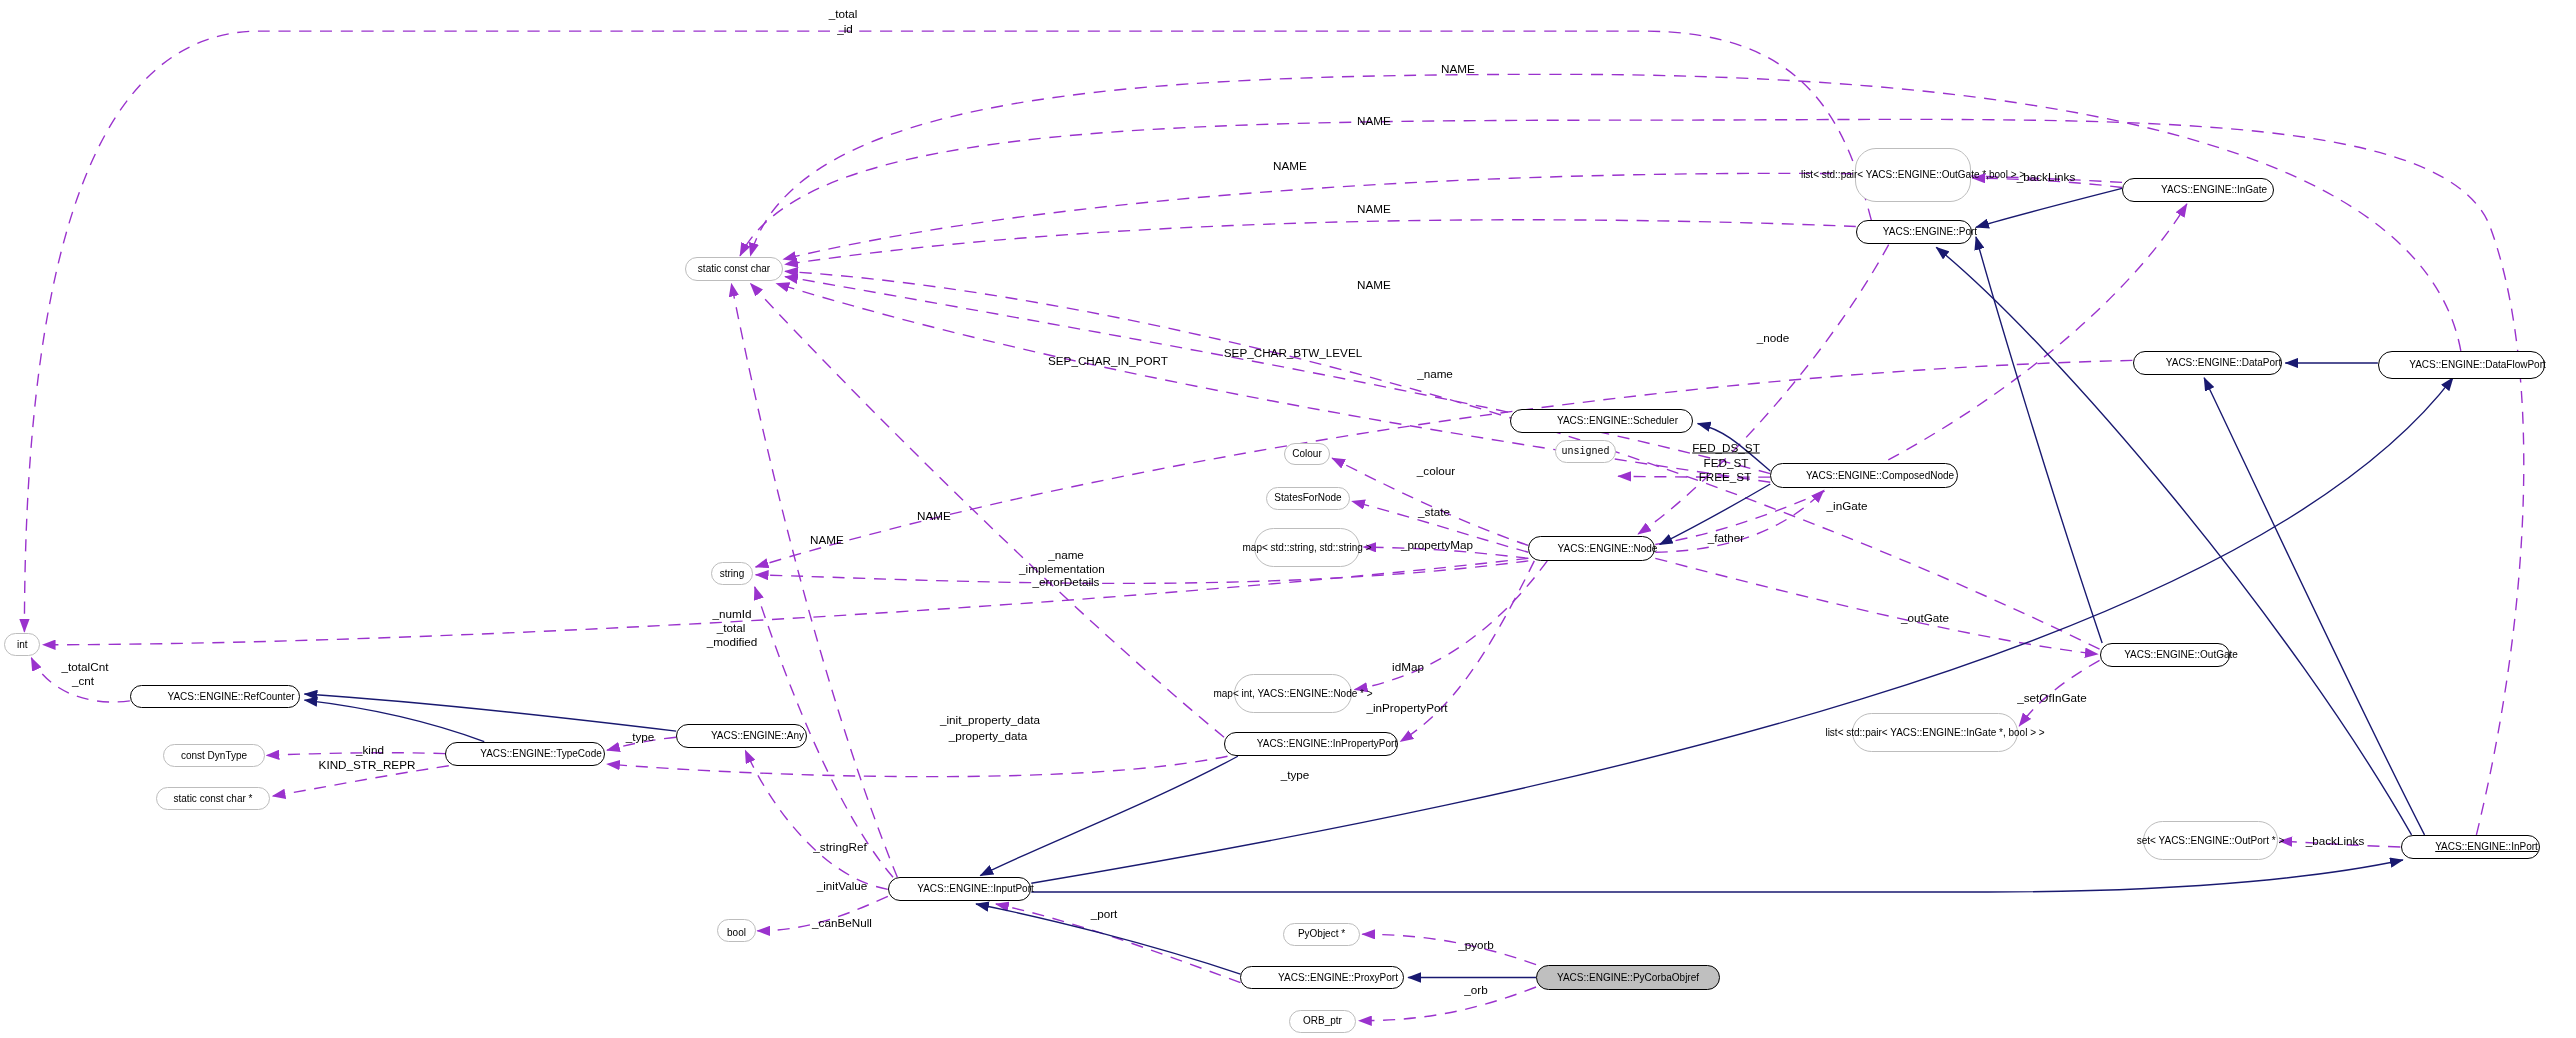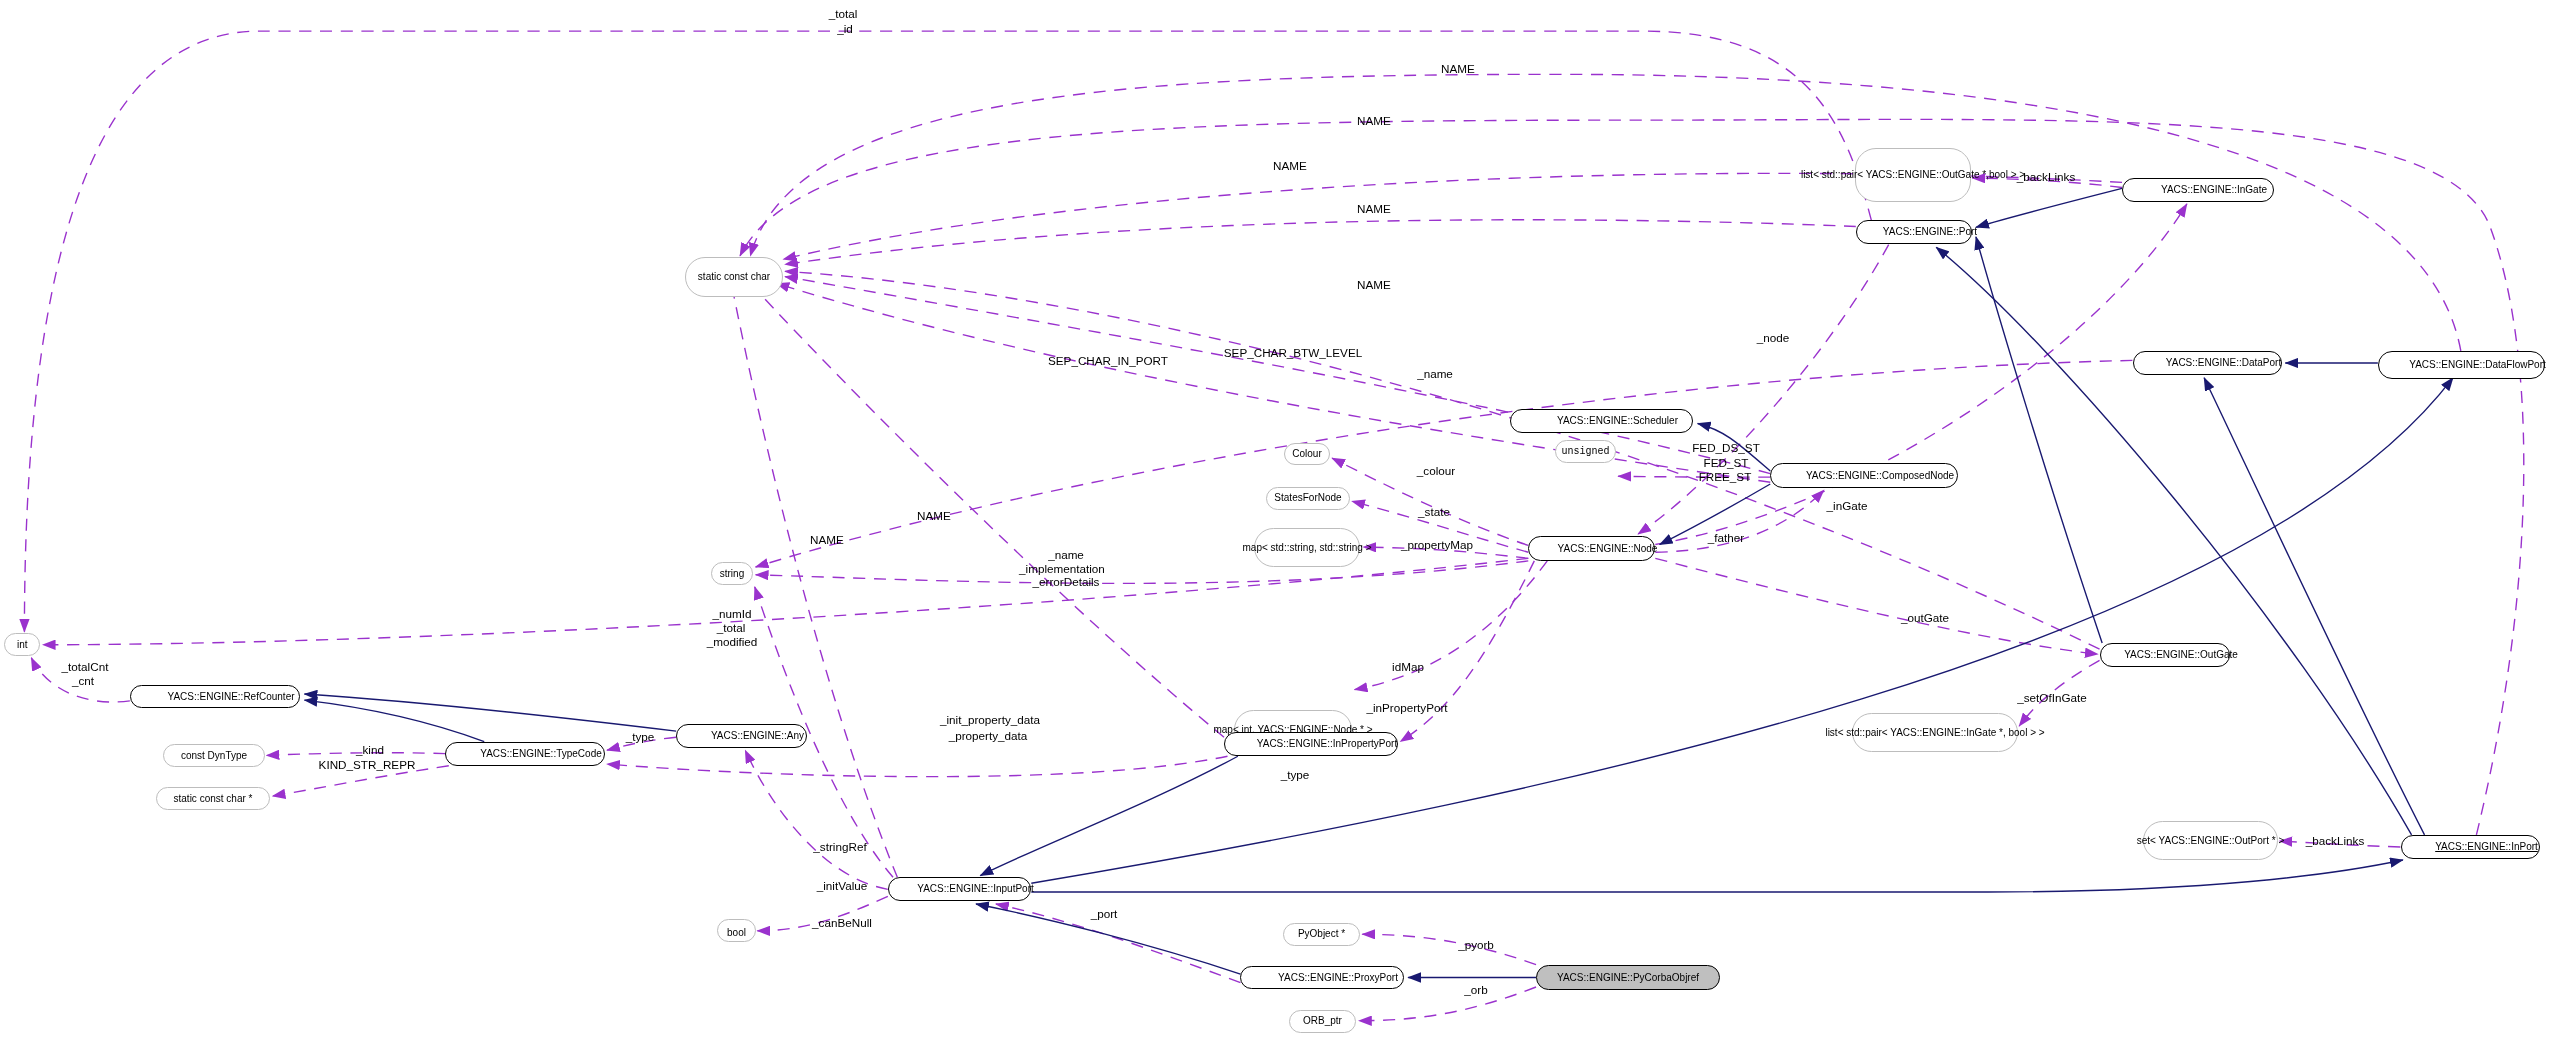--- a/index.html
+++ b/index.html
@@ -96,21 +96,21 @@
       </div>
       <div class="node primitive" style="left: 156px; top: 787px; width: 114px; height: 23px;">
         <div>static const char *</div>
       </div>
       <div class="node class" style="left: 445px; top: 742px; width: 160px; height: 24px;">
         <div>YACS::ENGINE::TypeCode</div>
       </div>
       <div class="node class" style="left: 676px; top: 724px; width: 131px; height: 24px;">
         <div>YACS::ENGINE::Any</div>
       </div>
-      <div class="node primitive" style="left: 685px; top: 257px; width: 98px; height: 40px;">
+      <div class="node primitive" style="left: 685px; top: 257px; width: 98px; height: 24px;">
         <div>static const char</div>
       </div>
       <div class="node primitive" style="left: 711px; top: 562px; width: 42px; height: 23px;">
         <div>string</div>
       </div>
       <div class="node primitive" style="left: 717px; top: 919px; width: 39px; height: 23px; align-items: flex-end;">
         <div>bool</div>
       </div>
       <div class="node class" style="left: 888px; top: 877px; width: 143px; height: 24px;">
         <div>YACS::ENGINE::InputPort</div>
@@ -142,21 +142,21 @@
       </div>
       <div class="node class" style="left: 1528px; top: 536px; width: 127px; height: 25px;">
         <div>YACS::ENGINE::Node</div>
       </div>
       <div class="node primitive" style="left: 1555px; top: 440px; width: 61px; height: 23px; font-family: Liberation Mono, monospace;">
         <div>unsigned</div>
       </div>
       <div class="node class" style="left: 1770px; top: 463px; width: 188px; height: 25px;">
         <div>YACS::ENGINE::ComposedNode</div>
       </div>
-      <div class="node primitive" style="left: 1234px; top: 674px; width: 118px; height: 39px; margin-top: 36px;">
+      <div class="node primitive" style="left: 1234px; top: 674px; width: 118px; height: 39px;">
         <div>map&lt; int, YACS::ENGINE</div>
         <div>::Node * &gt;</div>
       </div>
       <div class="node class" style="left: 1224px; top: 732px; width: 174px; height: 24px;">
         <div>YACS::ENGINE::InPropertyPort</div>
       </div>
       <div class="node class" style="left: 1856px; top: 220px; width: 116px; height: 24px;">
         <div>YACS::ENGINE::Port</div>
       </div>
       <div class="node primitive" style="left: 1855px; top: 148px; width: 116px; height: 54px;">
@@ -196,21 +196,21 @@
       <div class="edge-label" style="left: 1290px; top: 165px;">NAME</div>
       <div class="edge-label" style="left: 1374px; top: 208px;">NAME</div>
       <div class="edge-label" style="left: 1374px; top: 284px;">NAME</div>
       <div class="edge-label" style="left: 1293px; top: 308px; margin-top: 44px;">SEP_CHAR_BTW_LEVEL</div>
       <div class="edge-label" style="left: 1108px; top: 360px;">SEP_CHAR_IN_PORT</div>
       <div class="edge-label" style="left: 1773px; top: 337px;">_node</div>
       <div class="edge-label" style="left: 1435px; top: 373px;">_name</div>
       <div class="edge-label" style="left: 1436px; top: 470px;">_colour</div>
       <div class="edge-label" style="left: 1434px; top: 511px;">_state</div>
       <div class="edge-label" style="left: 1437px; top: 544px;">_propertyMap</div>
-      <div class="edge-label" style="left: 1726px; top: 447px;">FED_DS_ST</div>
+      <div class="edge-label" style="left: 1726px; top: 447px; text-decoration: underline;">FED_DS_ST</div>
       <div class="edge-label" style="left: 1726px; top: 462px;">FED_ST</div>
       <div class="edge-label" style="left: 1725px; top: 476px;">FREE_ST</div>
       <div class="edge-label" style="left: 1847px; top: 505px;">_inGate</div>
       <div class="edge-label" style="left: 1726px; top: 537px;">_father</div>
       <div class="edge-label" style="left: 1066px; top: 554px;">_name</div>
       <div class="edge-label" style="left: 1062px; top: 568px;">_implementation</div>
       <div class="edge-label" style="left: 1066px; top: 581px;">_errorDetails</div>
       <div class="edge-label" style="left: 934px; top: 515px;">NAME</div>
       <div class="edge-label" style="left: 827px; top: 539px;">NAME</div>
       <div class="edge-label" style="left: 732px; top: 613px;">_numId</div>

